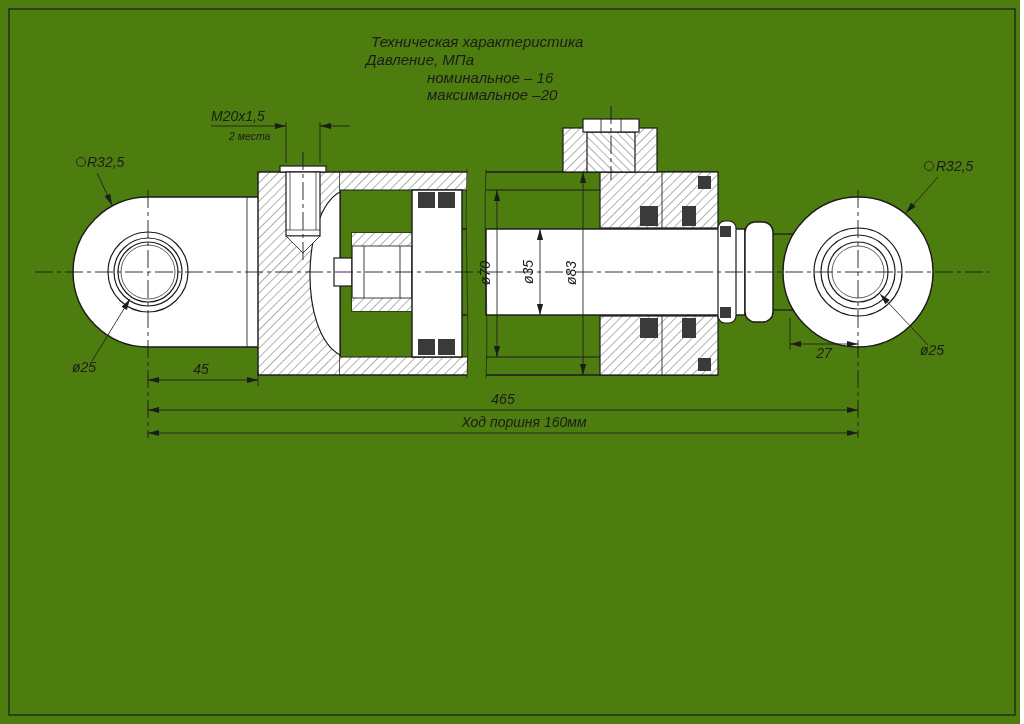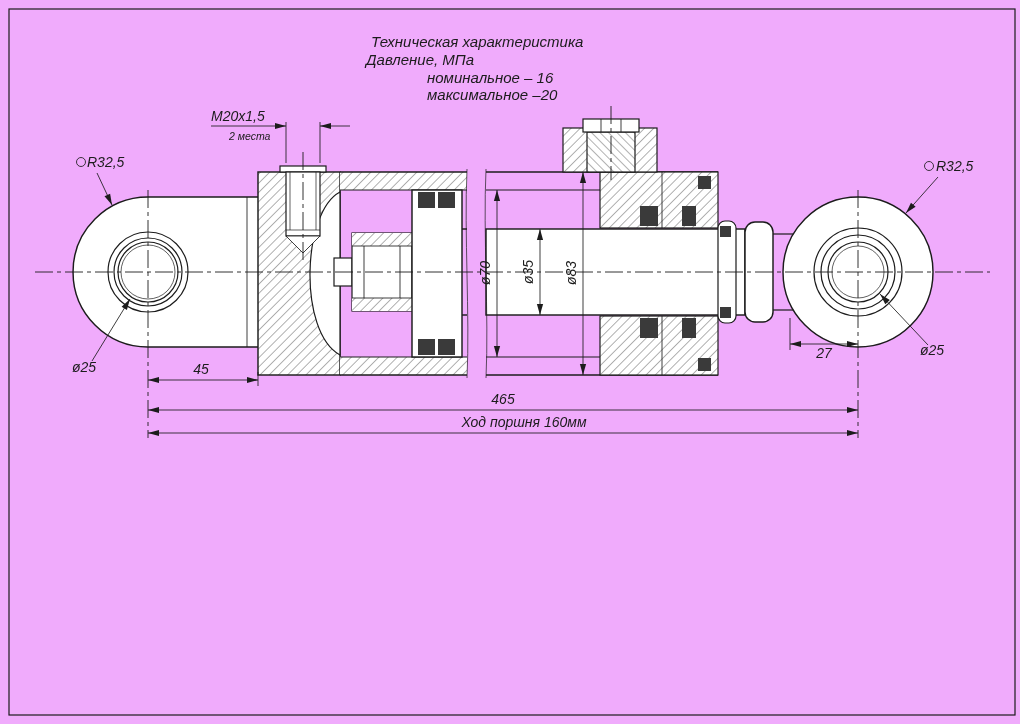--- a/index.html
+++ b/index.html
@@ -1,16 +1,16 @@
 <!DOCTYPE html>
 <html><head>
 <meta charset="utf-8">
 <style>
   html,body{margin:0;padding:0;background:#ffffff;}
-  .sheet{position:relative;width:1020px;height:724px;background:#f0abfc;overflow:hidden;}
+  .sheet{position:relative;width:1020px;height:724px;background:#4d7c0f;overflow:hidden;}
   svg{display:block;}
   text{fill:#1c1c1c;font-family:"Liberation Sans","DejaVu Sans",sans-serif;font-style:italic;}
   .t15{font-size:15px;}
   .t14{font-size:14px;}
   .t11{font-size:10.5px;}
   .ln{stroke:#1c1c1c;fill:none;}
   .w07{stroke-width:0.7;}
   .w08{stroke-width:0.85;}
   .w12{stroke-width:1.2;}
   .w14{stroke-width:1.45;}

